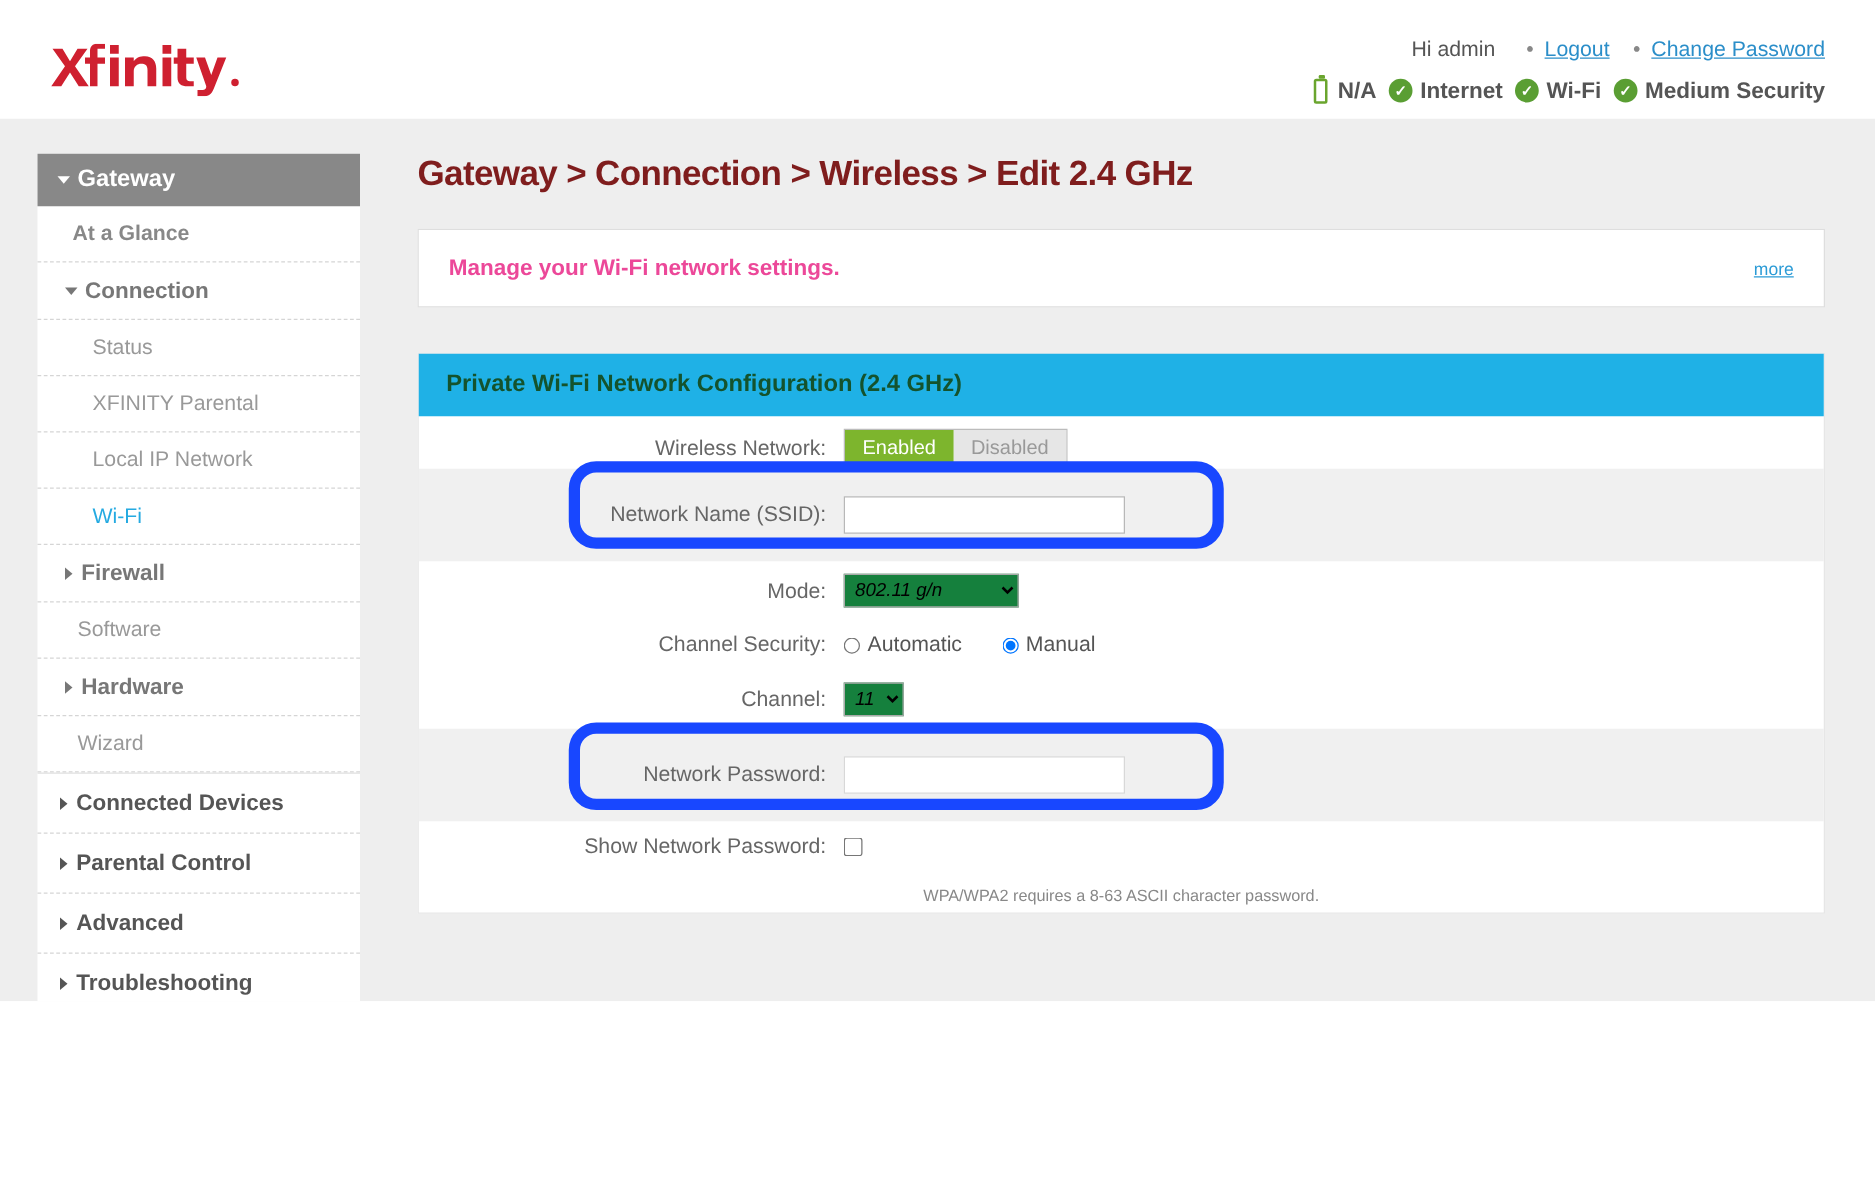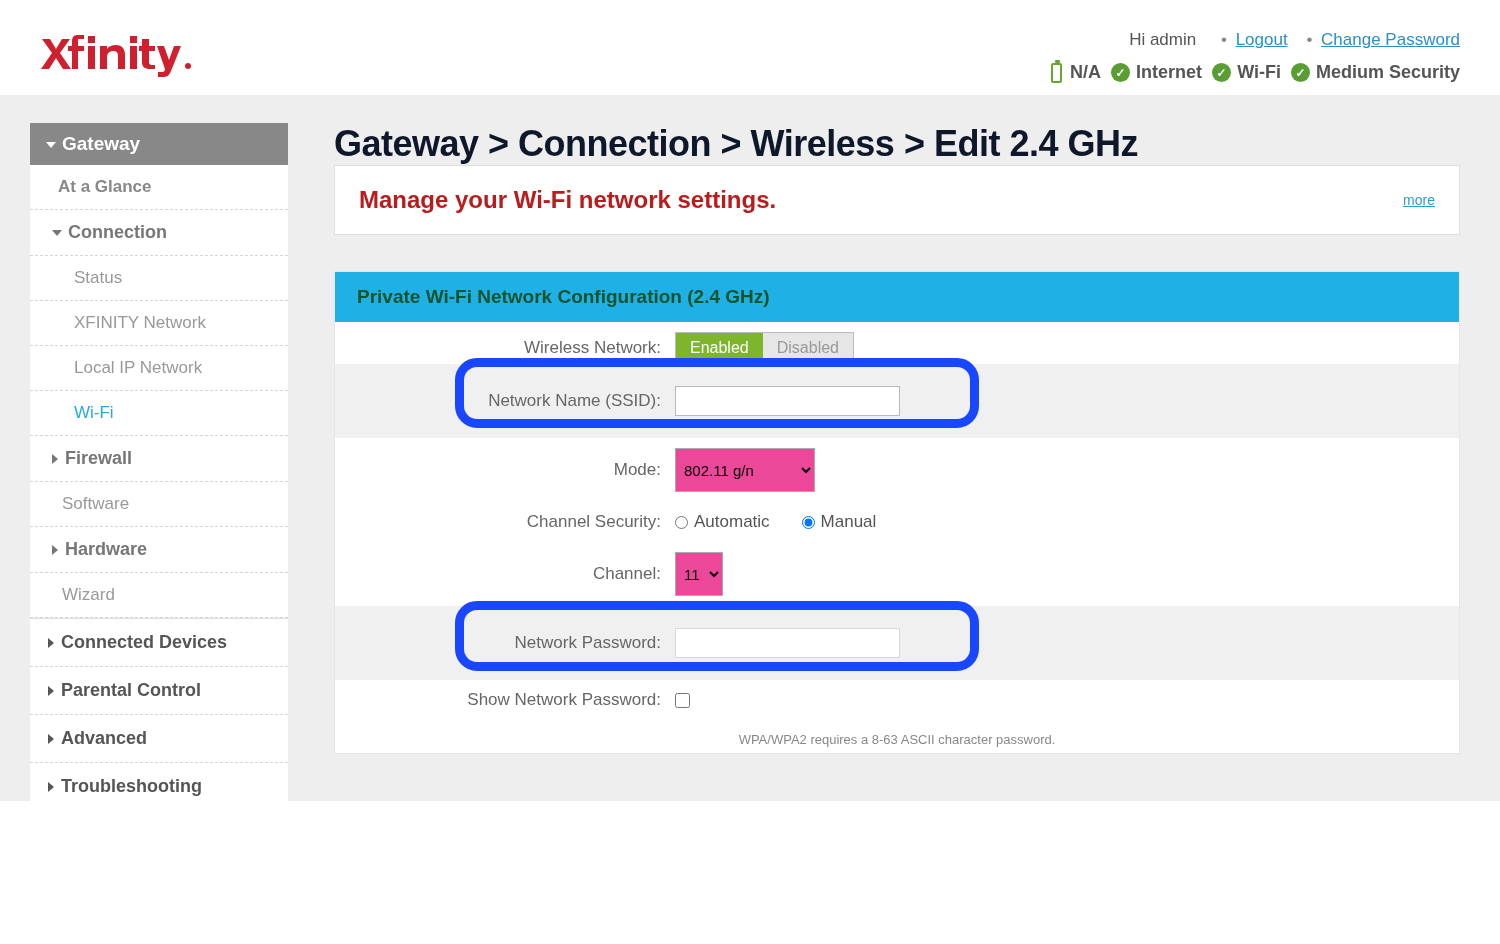--- a/index.html
+++ b/index.html
@@ -169,37 +169,38 @@
        padding-left: 32px !important;
     }
     .sidebar .firewall { padding-left: 22px !important; font-weight:700; font-size:18px; color:#777;}
     .sidebar .hardware { padding-left: 22px !important; font-weight:700; font-size:18px; color:#777;}
     
     .main {
       flex-grow: 1;
       padding-left: 46px;
     }
     .page-title {
-      color: #0f172a;
-      font-size: 36px;
+      color: #7f1d1d;
+      font-size: 28px;
       font-weight: 700;
+      margin-bottom: 28px;
       letter-spacing: -0.5px;
     }
     .info-box {
       background: #fff;
       border: 1px solid #dedede;
       padding: 20px 24px;
       display: flex;
       justify-content: space-between;
       align-items: center;
       margin-bottom: 36px;
     }
     .info-box .desc {
-      color: #b91c1c;
-      font-size: 24px;
+      color: #ec4899;
+      font-size: 18px;
       font-weight: 600;
     }
     .info-box .more {
       color: #2b9bd6;
       text-decoration: underline;
       font-size: 14px;
     }
     .panel {
       background: #fff;
       border: 1px solid #e6e6e6;
@@ -261,24 +262,25 @@
       background: #fff;
     }
     .pw-input {
       border: 1px solid #d8d8d8;
       height: 30px;
       width: 225px;
       background: #fff;
     }
     select {
       border: 1px solid #aaa;
-      height: 44px;
+      height: 27px;
       font-size: 15px;
       padding: 1px 4px;
-      background: #ec4899;
+      background: #15803d;
+      font-style: italic;
     }
     .select-mode { width: 140px; }
     .select-sec { width: 365px; }
     .select-ch { width: 48px; }
     .radio-lbl { margin-right: 22px; color:#555; font-size:17px; display:inline-flex; align-items:center; gap:6px;}
     .highlight {
       position: absolute;
       border: 9px solid #1847ff;
       border-radius: 22px;
       pointer-events: none;
@@ -349,21 +351,21 @@
         <span class="caret-down-icon"></span><span>Gateway</span>
       </div>
       <ul class="lvl1">
         <li class="lvl1-item"><span>At a Glance</span></li>
         <li class="group sidebar-group">
           <div class="label">
             <span class="caret-down-icon"></span><span>Connection</span>
           </div>
           <ul class="lvl2">
             <li><span>Status</span></li>
-            <li><span>XFINITY Network</span></li>
+            <li><span>XFINITY Parental</span></li>
             <li><span>Local IP Network</span></li>
             <li class="active"><span>Wi-Fi</span></li>
           </ul>
         </li>
         <li class="firewall">
           <span class="caret-right-icon"></span><span>Firewall</span>
         </li>
         <li class="lvl1-item-sub"><span>Software</span></li>
         <li class="hardware">
           <span class="caret-right-icon"></span><span>Hardware</span>

